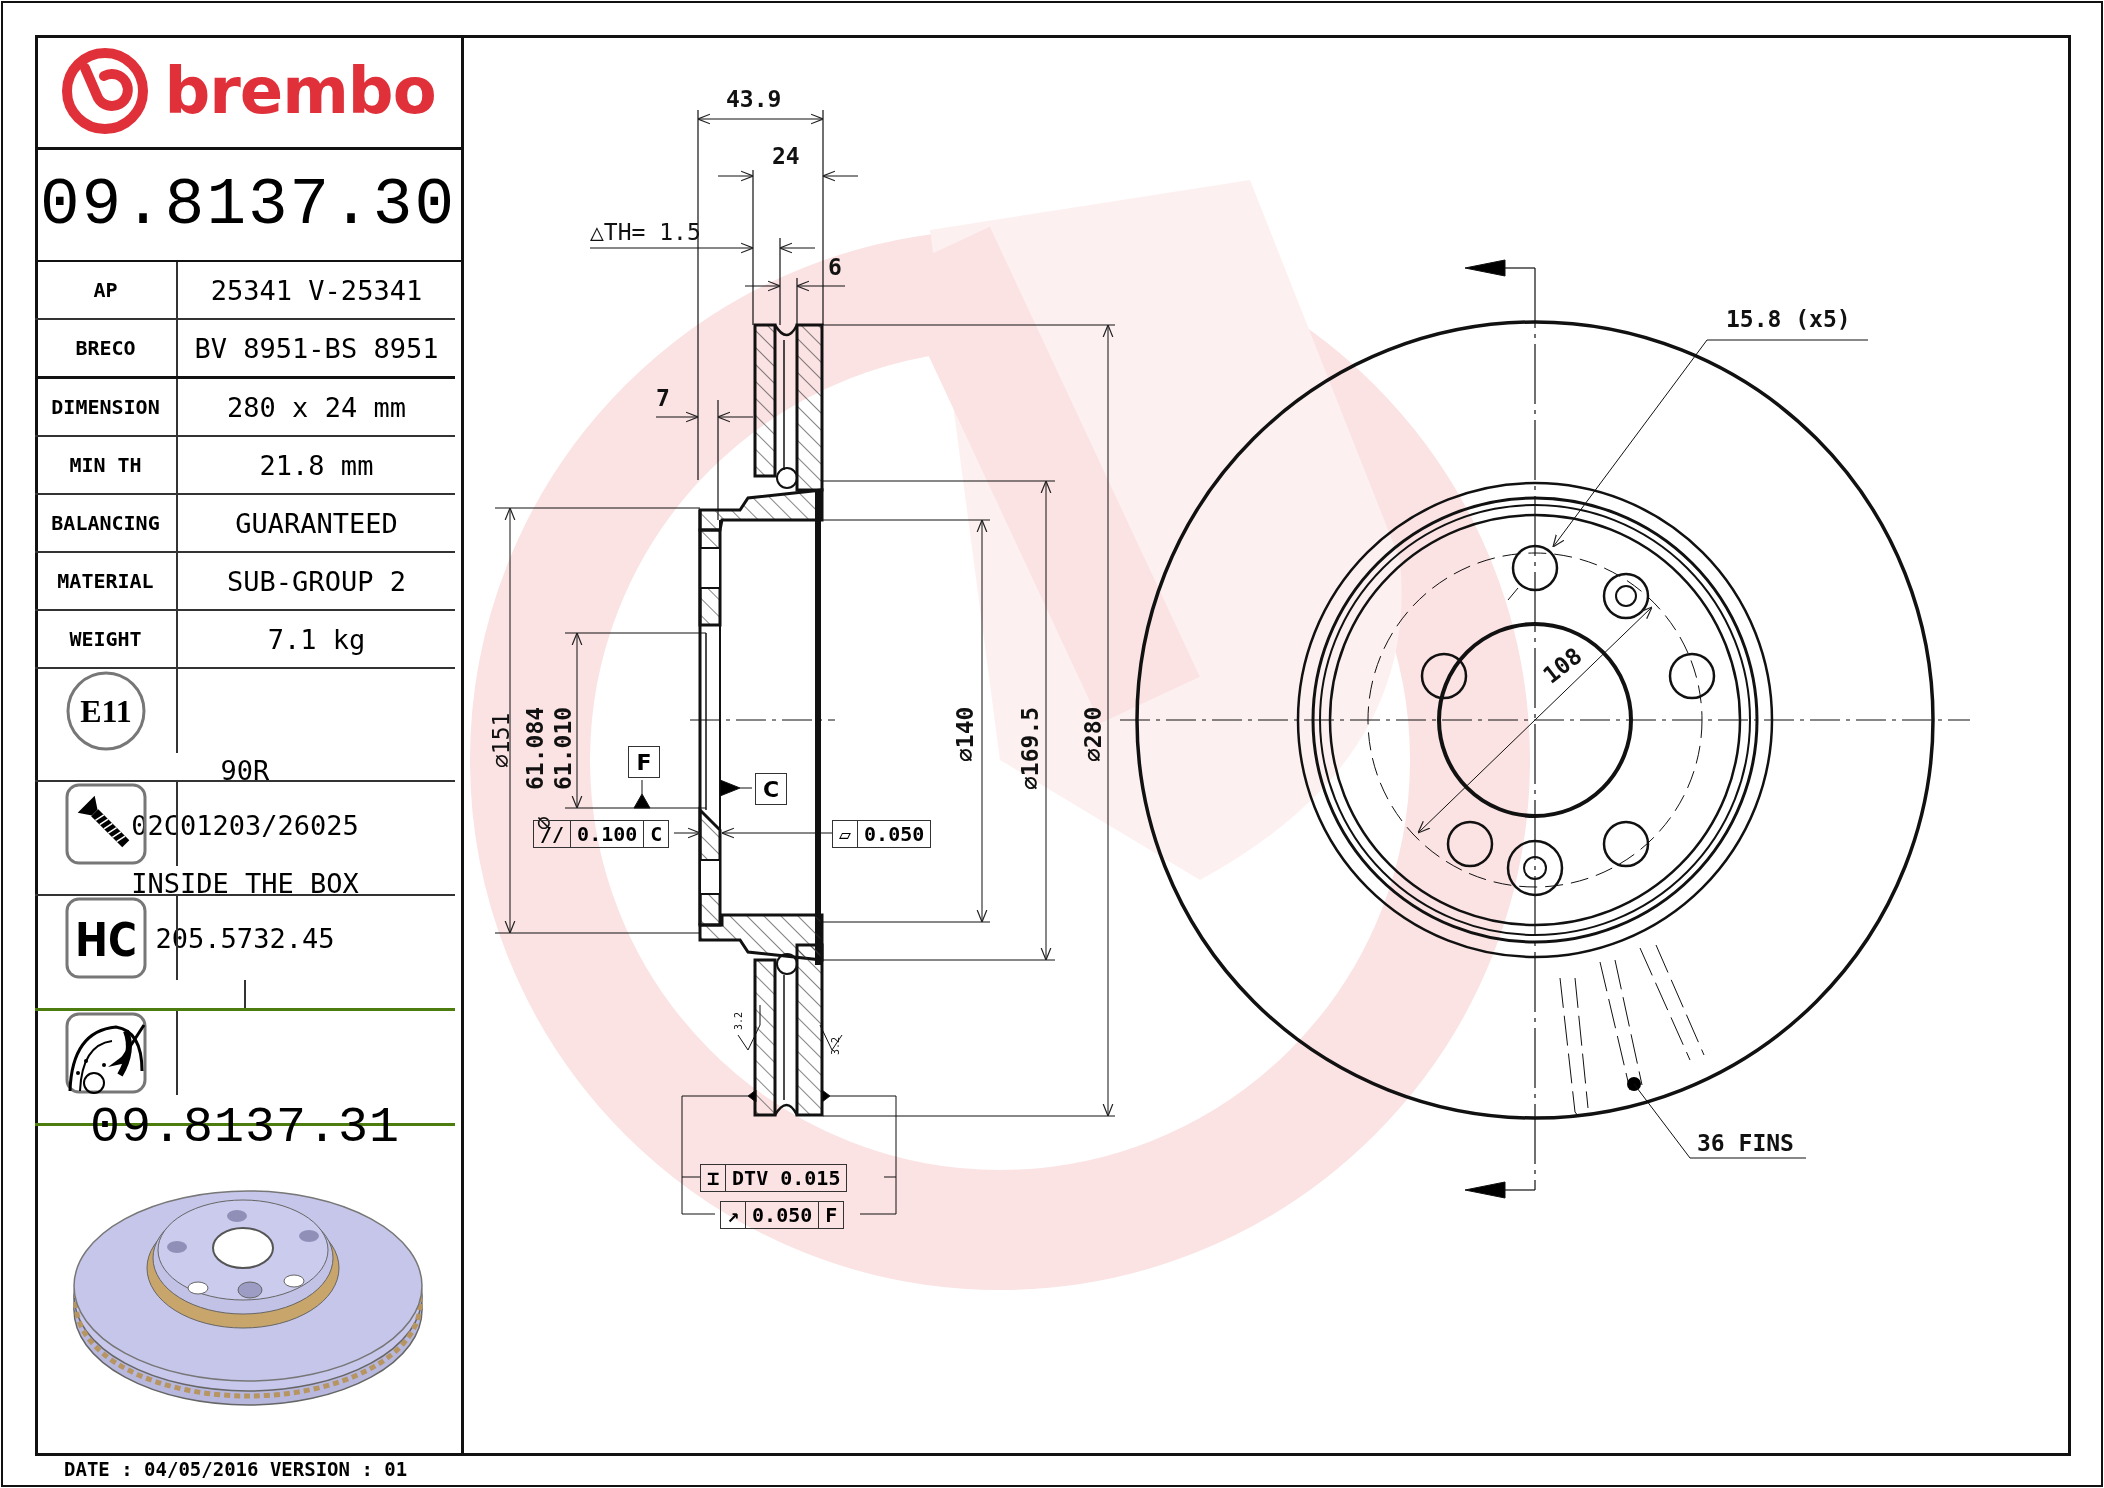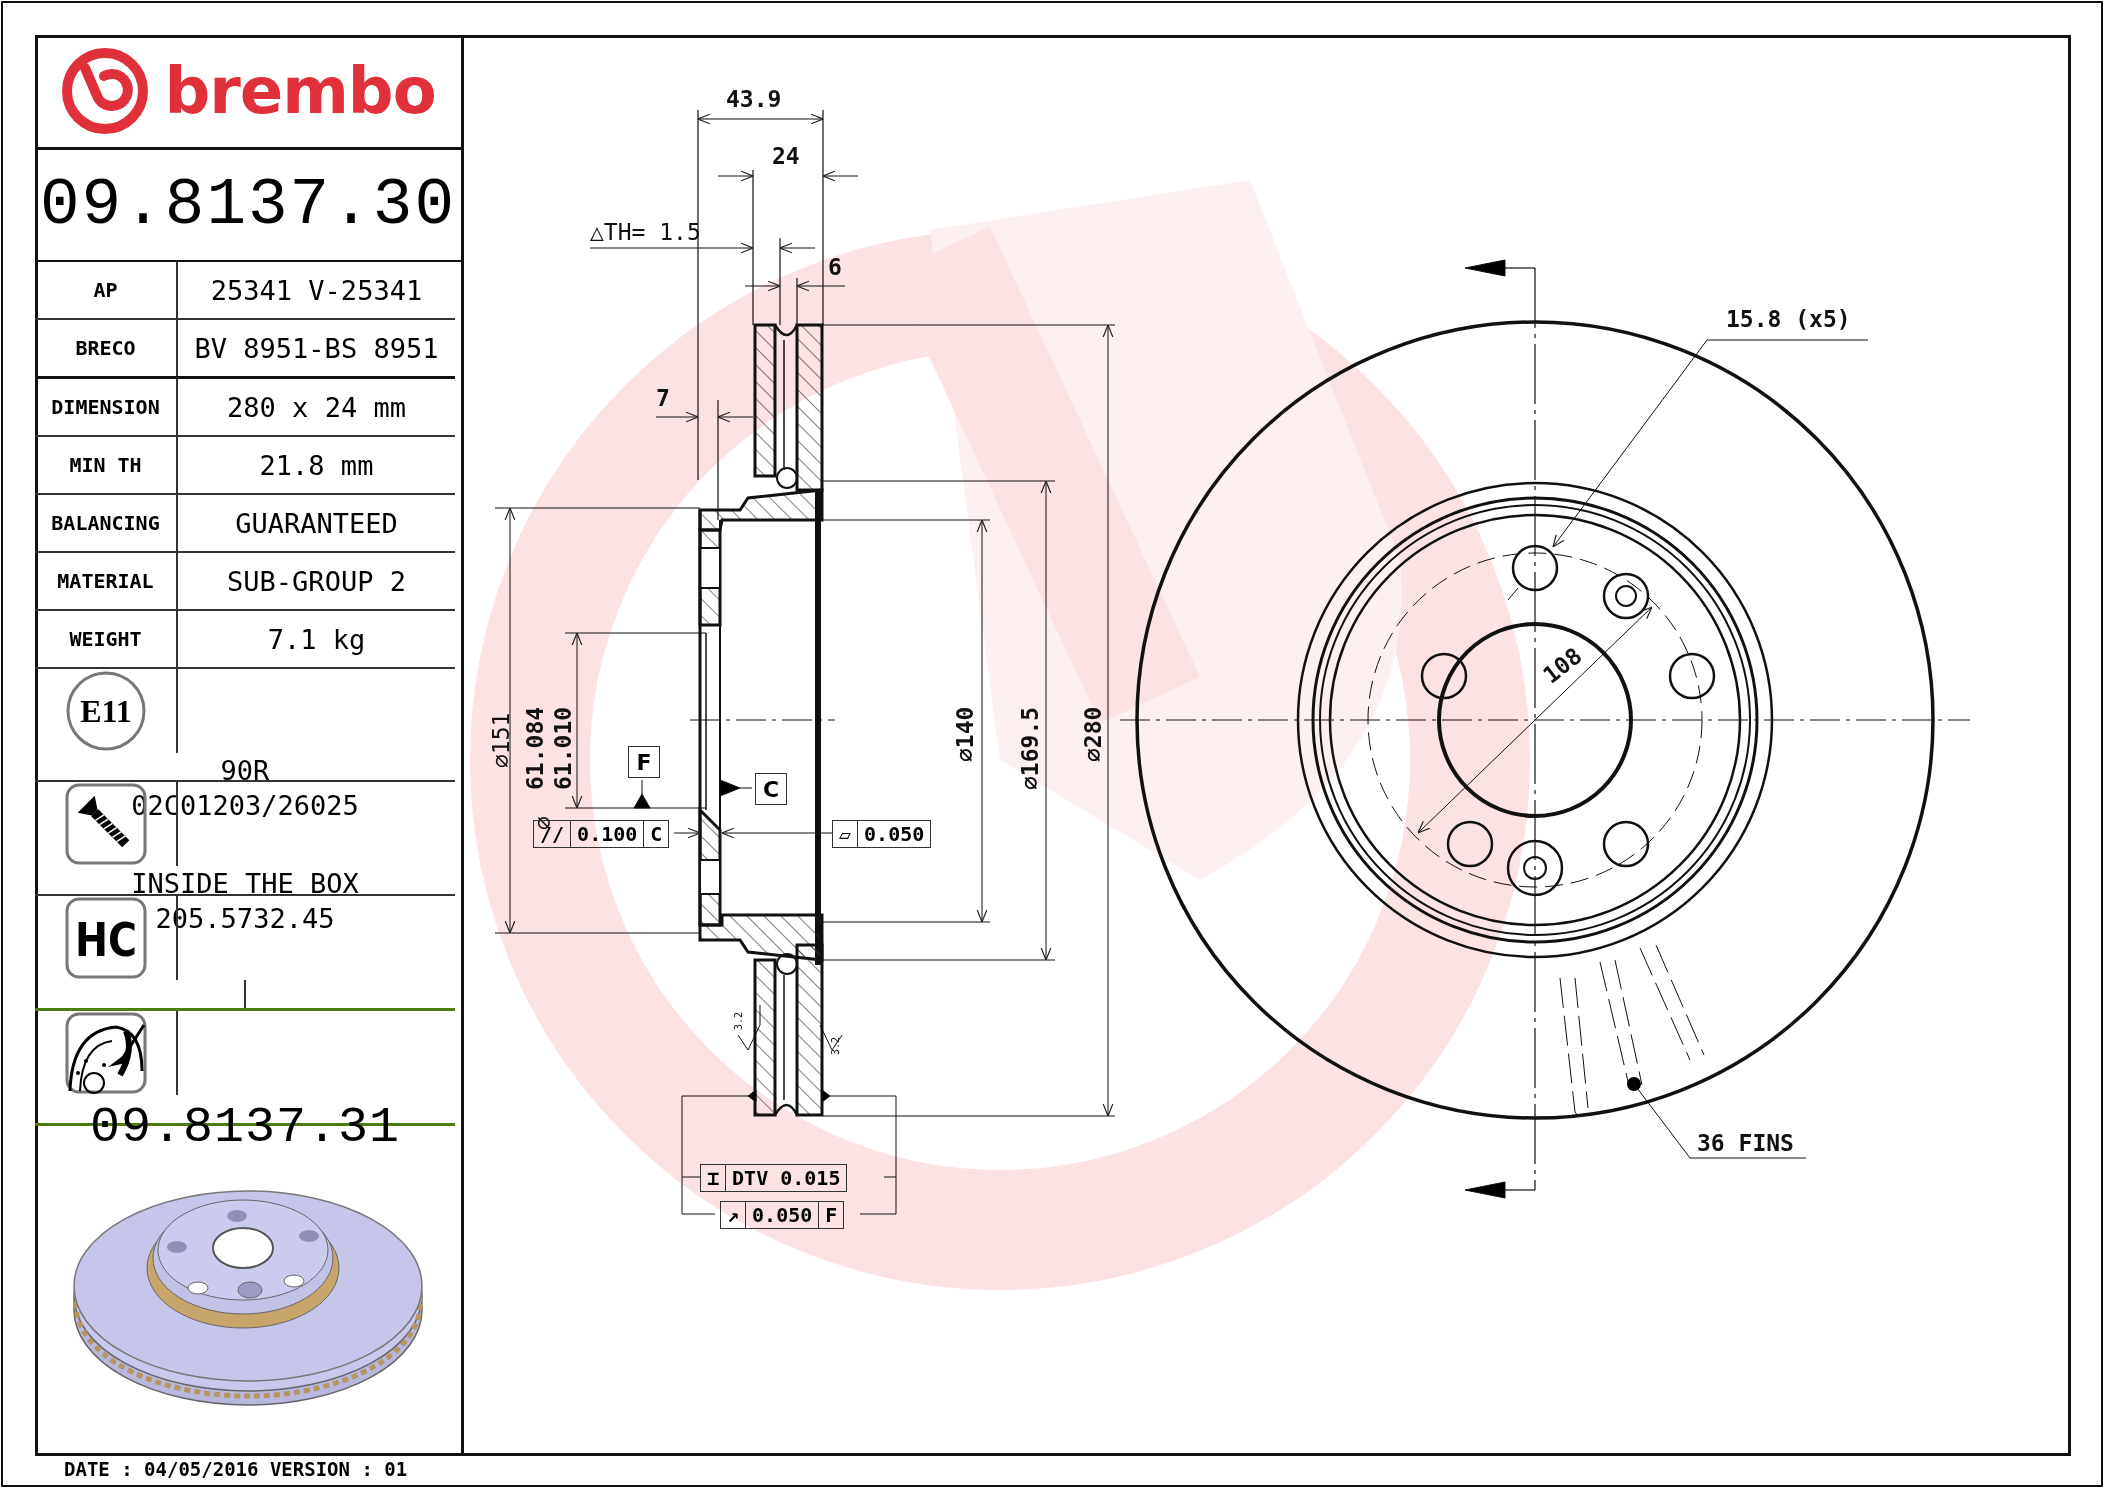--- a/index.html
+++ b/index.html
@@ -20,21 +20,21 @@
   .spec-row { position: relative; height: 56px; border-bottom: 2px solid #333; display: flex; }
   .spec-row.thick { border-bottom: 3px solid #111; }
   .spec-label { width: 141px; border-right: 2px solid #333; display: flex; align-items: center; justify-content: center;
                 font-family: "DejaVu Sans Mono", monospace; font-weight: bold; font-size: 20px; }
   .spec-value { flex: 1; display: flex; align-items: center; justify-content: center;
                 font-family: "DejaVu Sans Mono", monospace; font-size: 27px; white-space: nowrap; border-radius: 14px; }
   .icon-row { position: relative; border-bottom: 2px solid #333; display: flex; flex-direction: column; }
   .icon-row.thick { border-bottom: 3px solid #4d7c0f; }
   .icon-cell { width: 141px; border-right: 2px solid #333; display: flex; align-items: center; justify-content: center; }
   .icon-value { flex: 1; display: flex; flex-direction: column; align-items: center; justify-content: center;
-                font-family: "DejaVu Sans Mono", monospace; font-size: 27px; line-height: 1.3; }
+                font-family: "DejaVu Sans Mono", monospace; font-size: 27px; line-height: 1.3; gap: 20px; }
   .icon-value.big { font-family: "Liberation Mono", "DejaVu Sans Mono", monospace; font-size: 50px; letter-spacing: 1px; }
   .split { flex: 1; display: flex; }
   .split > div { flex: 1; }
   .split > div:first-child { border-right: 2px solid #333; }
   .render-cell { position: absolute; left: 0; top: 1075px; width: 426px; height: 340px; }
   .footer { position: absolute; left: 64px; top: 1458px; font-family: "DejaVu Sans Mono", monospace; font-weight: bold; font-size: 19px; }
   .lbl { position: absolute; font-family: "DejaVu Sans Mono", monospace; font-size: 23px; white-space: nowrap; color: #111; }
   .lbl.b { font-weight: bold; }
   .lbl.rot { transform-origin: left top; transform: rotate(-90deg); }
   .fcf { position: absolute; display: flex; border: 1.5px solid #333; background: transparent; height: 26px;

